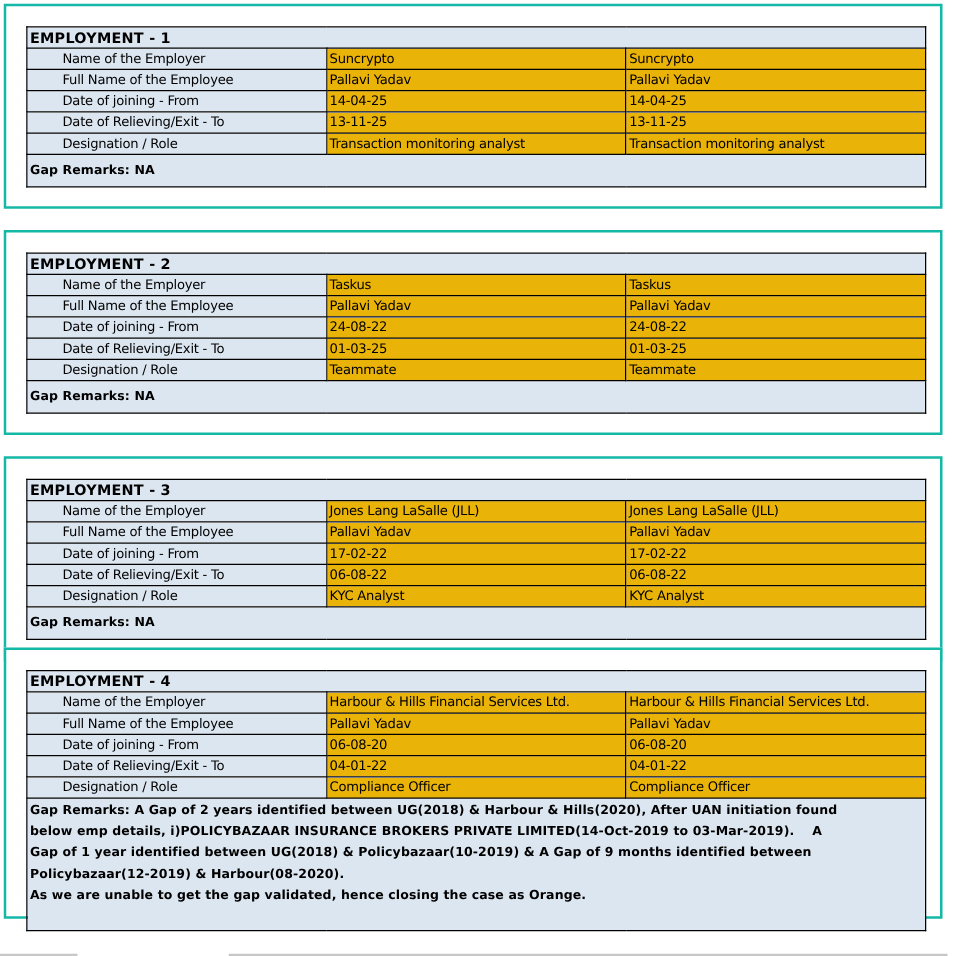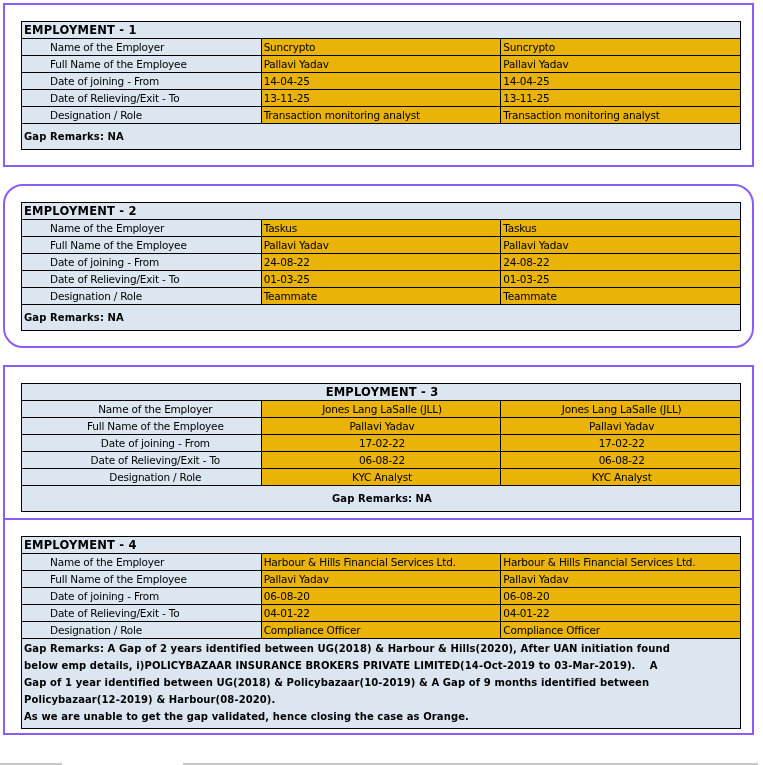--- a/index.html
+++ b/index.html
@@ -12,21 +12,21 @@
       height: 765px;
       position: relative;
       overflow: hidden;
       font-family: "DejaVu Sans", sans-serif;
       color: #000;
     }
     .emp-box {
       position: absolute;
       left: 3px;
       width: 751px;
-      border: 2px solid #8b5cf6;
+      border: 2px solid #14b8a6;
       background: #fff;
       box-sizing: border-box;
     }
     .emp-table {
       position: absolute;
       left: 16px;
       top: 16px;
       width: 720px;
       border-collapse: collapse;
       table-layout: fixed;
@@ -62,21 +62,21 @@
       font-weight: bold;
       font-size: 10px;
       height: 25px;
       vertical-align: middle;
       white-space: normal;
       letter-spacing: 0.1px;
     }
     .emp-table td.remarks.long {
       height: auto;
       line-height: 17px;
-      padding: 1px 2px 3px 2px;
+      padding: 1px 2px 19px 2px;
       vertical-align: top;
     }
     .remarks-line {
       display: block;
     }
     .bottom-bar {
       position: absolute;
       top: 763px;
       height: 2px;
       background: #c8c8c8;
@@ -116,21 +116,21 @@
       <td class="val">Transaction monitoring analyst</td>
       <td class="val">Transaction monitoring analyst</td>
     </tr>
     <tr>
       <td class="remarks" colspan="3">Gap Remarks: NA</td>
     </tr>
   </tbody>
     </table>
 </div>
 
-<div class="emp-box" style="top:184px; height:164px;border-radius:20px;">
+<div class="emp-box" style="top:184px; height:164px;">
   <table class="emp-table">
     <tbody>
         <tr>
       <td class="header" colspan="3">EMPLOYMENT - 2</td>
     </tr>
     <tr>
       <td class="label">Name of the Employer</td>
       <td class="val">Taskus</td>
       <td class="val">Taskus</td>
     </tr>
@@ -154,21 +154,21 @@
       <td class="val">Teammate</td>
       <td class="val">Teammate</td>
     </tr>
     <tr>
       <td class="remarks" colspan="3">Gap Remarks: NA</td>
     </tr>
   </tbody>
     </table>
 </div>
 
-<div class="emp-box" style="top:365px; height:164px;text-align:center;">
+<div class="emp-box" style="top:365px; height:164px;">
   <table class="emp-table">
     <tbody>
         <tr>
       <td class="header" colspan="3">EMPLOYMENT - 3</td>
     </tr>
     <tr>
       <td class="label">Name of the Employer</td>
       <td class="val">Jones Lang LaSalle (JLL)</td>
       <td class="val">Jones Lang LaSalle (JLL)</td>
     </tr>

